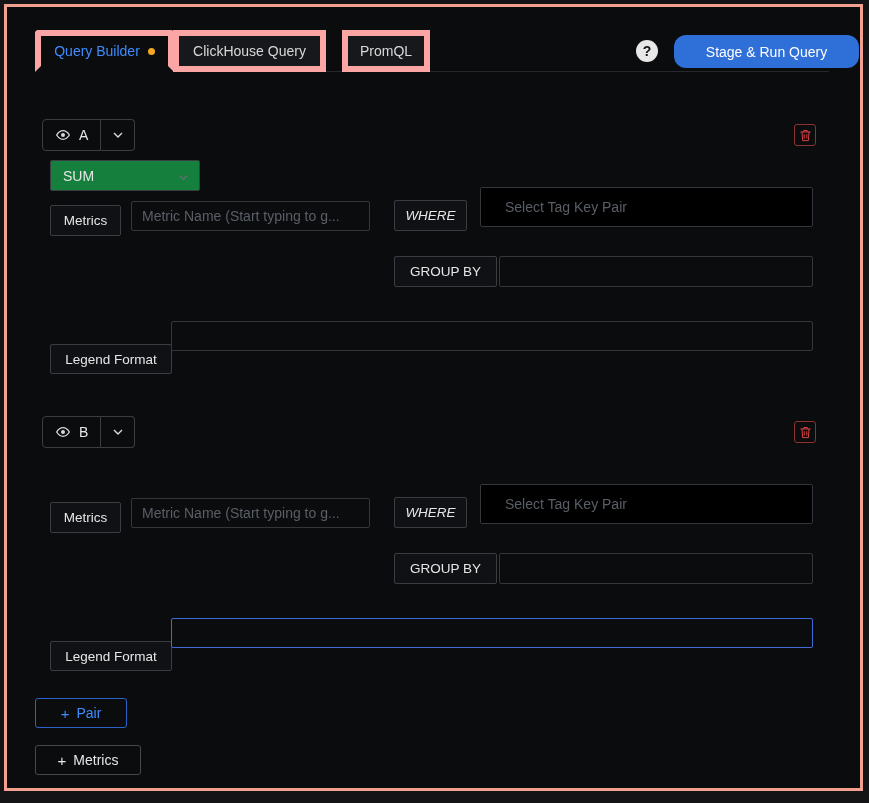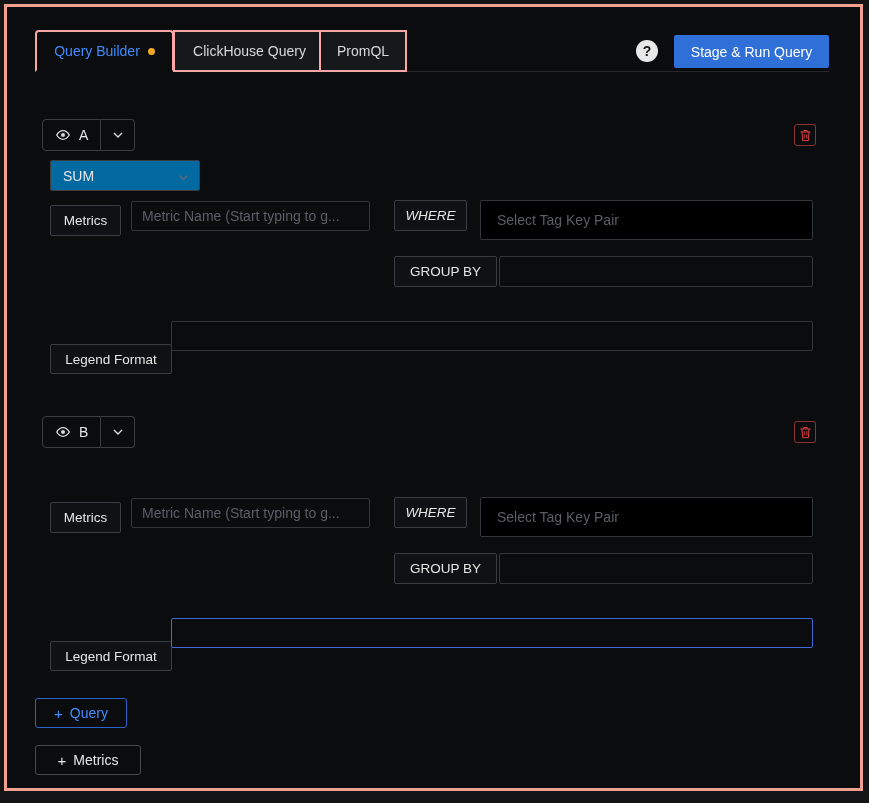--- a/index.html
+++ b/index.html
@@ -5,70 +5,70 @@
   * { box-sizing: border-box; }
   html,body { margin:0; padding:0; background:#141417; }
   body { font-family:"Liberation Sans", sans-serif; }
 
   .screen { position:relative; width:869px; height:803px; background:#141417; overflow:hidden; }
   .frame { position:absolute; left:4px; top:4px; width:859px; height:787px;
            border:3px solid #f2a191; background:#0b0c0e; }
 
   
   .tabbar-line { position:absolute; left:35px; top:71px; width:794px; height:1px; background:#26282d; z-index:1; }
-  .tab { position:absolute; top:30px; height:42px; border:2px solid #fca5a5; background:#16181c;
+  .tab { position:absolute; top:30px; height:42px; border:6px solid #fca5a5; background:#16181c;
          color:#d9d9d9; font-size:14px; display:flex; align-items:center; justify-content:center;
          gap:8px; cursor:pointer; z-index:2; }
   .tab.active { background:#0b0c0e; color:#3f8cff; border-bottom-color:#0b0c0e; border-radius:4px 4px 0 0; }
   .tab-dot { width:7px; height:7px; border-radius:50%; background:#f5a623; display:inline-block; }
 
   .help-btn { position:absolute; left:636px; top:40px; width:22px; height:22px; border-radius:50%;
               background:#e8e8e8; color:#121212; font-weight:bold; font-size:14px;
               display:flex; align-items:center; justify-content:center; border:none; cursor:pointer; }
-  .run-btn { position:absolute; left:674px; top:35px; width:155px; height:33px; background:#2e6fd8;
-             color:#ffffff; font-size:14px; border:none; border-radius:2px; cursor:pointer;
+  .run-btn { position:absolute; left:674px; top:35px; width:185px; height:33px; background:#2e6fd8;
+             color:#ffffff; font-size:14px; border:none; border-radius:12px; cursor:pointer;
              font-family:"Liberation Sans", sans-serif; }
 
   
   .qsec { position:absolute; left:0; width:869px; height:240px; }
   .qsec.qa { top:119px; }
   .qsec.qb { top:416px; }
 
   .ab-group { position:absolute; left:42px; top:0; height:32px; display:flex; }
   .ab-main { display:flex; align-items:center; gap:8px; padding:0 12px; height:32px;
              background:#0b0c0e; border:1px solid #3a3d42; border-radius:4px 0 0 4px;
              color:#e6e6e6; font-size:14px; cursor:pointer; }
   .ab-caret { width:34px; height:32px; display:flex; align-items:center; justify-content:center;
               background:#0b0c0e; border:1px solid #3a3d42; border-left:none;
               border-radius:0 4px 4px 0; cursor:pointer; }
 
   .trash-btn { position:absolute; left:794px; top:5px; width:22px; height:22px;
                background:transparent; border:1px solid #8f3032; border-radius:3px;
                display:flex; align-items:center; justify-content:center; cursor:pointer; padding:0; }
 
   .agg-select { position:absolute; left:50px; top:41px; width:150px; height:31px;
-                background:#0369a1; border:1px solid #3a3d42; border-radius:2px;
+                background:#15803d; border:1px solid #3a3d42; border-radius:2px;
                 color:#e6e6e6; font-size:14px; display:flex; align-items:center;
                 padding:0 12px; cursor:pointer;text-align:center; }
   .agg-select .sel-caret { position:absolute; right:10px; top:9px; }
 
   .lbl-box { position:absolute; height:31px; background:#101114; border:1px solid #3a3d42;
              border-radius:2px; color:#e6e6e6; font-size:13.5px; display:flex;
              align-items:center; justify-content:center; cursor:default; }
   .lbl-metrics { left:50px; top:86px; width:71px; }
   .lbl-where   { left:394px; top:81px; width:73px;font-style:italic; }
   .lbl-groupby { left:394px; top:137px; width:103px; }
   .lbl-legend  { left:50px; top:202px; width:122px; height:30px;margin-top:23px; }
 
   .inp { position:absolute; background:#0b0c0e; border:1px solid #33363b; border-radius:2px;
          color:#e6e6e6; font-size:14px; padding:0 10px; outline:none;
          font-family:"Liberation Sans", sans-serif; }
   .inp::placeholder { color:#5a5f66; }
   .inp-metric  { left:131px; top:82px; width:239px; height:30px; }
-  .inp-where   { left:480px; top:81px; width:333px; height:40px; background:#000000; padding:0 16px; }
+  .inp-where   { left:480px; top:68px; width:333px; height:40px; background:#000000; padding:0 24px; }
   .inp-groupby { left:499px; top:137px; width:314px; height:31px; }
   .inp-legend  { left:171px; top:202px; width:642px; height:30px; }
   .inp-legend.focused { border-color:#3f6ad8; }
 
   
   .add-query-btn { position:absolute; left:35px; top:698px; width:92px; height:30px;
                    background:transparent; border:1px solid #2c63c9; border-radius:3px;
                    color:#3f8cff; font-size:14px; display:flex; align-items:center;
                    justify-content:center; gap:7px; cursor:pointer;
                    font-family:"Liberation Sans", sans-serif; }
@@ -87,21 +87,21 @@
 
   <div class="tabbar-line"></div>
 
   <div class="tab active" style="left:35px; width:139px;">
     <span>Query Builder</span>
     <span class="tab-dot"></span>
   </div>
   <div class="tab" style="left:173px; width:153px;">
     <span>ClickHouse Query</span>
   </div>
-  <div class="tab" style="left:319px; width:88px;">
+  <div class="tab" style="left:342px; width:88px;">
     <span>PromQL</span>
   </div>
 
   <button class="help-btn">
     <span>?</span>
   </button>
   <button class="run-btn">Stage &amp; Run Query</button>
 
   <div class="qsec qa">
     <div class="ab-group">
@@ -172,19 +172,19 @@
     <div class="lbl-box lbl-where">WHERE</div>
     <input class="inp inp-where" placeholder="Select Tag Key Pair" style="">
     <div class="lbl-box lbl-groupby">GROUP BY</div>
     <input class="inp inp-groupby" style="">
     <div class="lbl-box lbl-legend">Legend Format</div>
     <input class="inp inp-legend focused" style="">
   </div>
 
   <button class="add-query-btn">
     <span class="plus-glyph">+</span>
-    <span>Query</span>
+    <span>Pair</span>
   </button>
   <button class="add-formula-btn">
     <span class="plus-glyph">+</span>
     <span>Metrics</span>
   </button>
 </div>
 
 </body></html>

